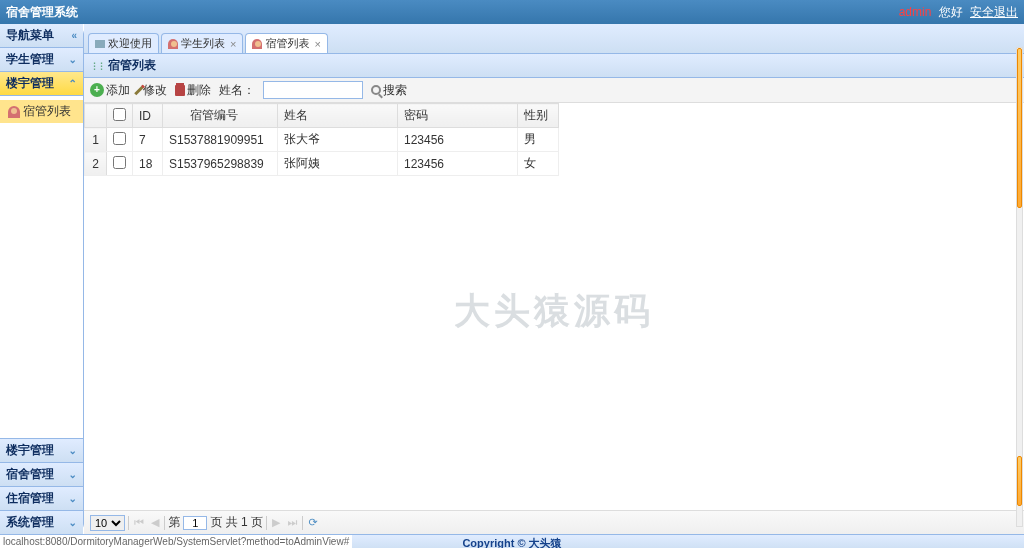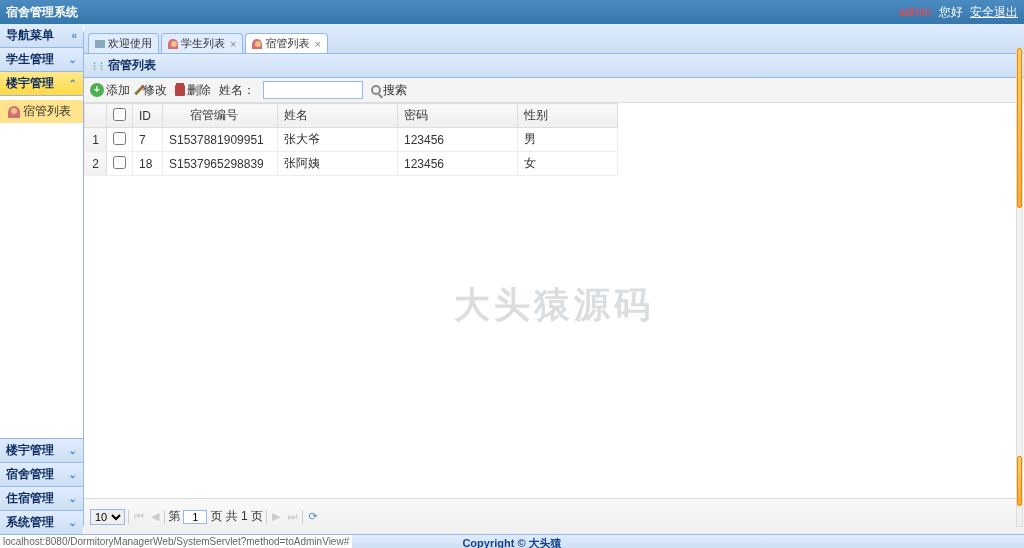--- a/index.html
+++ b/index.html
@@ -54,36 +54,36 @@
 .pencil { display:inline-block; width:3px; height:12px; background:#8a7a3a; transform:rotate(45deg); border-top:2px solid #c44; }
 .trash { display:inline-block; width:10px; height:11px; background:#b74444; border-radius:1px; position:relative; }
 .trash::before { content:''; position:absolute; top:-2px; left:1px; width:8px; height:2px; background:#b74444; }
 .tb-label { color:#333; }
 .tb-input { border:1px solid #95b8e7; padding:1px 3px; width:100px; height:18px; }
 .ico-search { display:inline-block; width:10px; height:10px; border:2px solid #888; border-radius:50%; position:relative; }
 .ico-search::after { content:''; position:absolute; bottom:-4px; right:-4px; width:5px; height:2px; background:#888; transform:rotate(45deg); }
 
 
 .grid { flex:1; overflow:auto; position:relative; }
-.grid table { border-collapse:collapse; width:534px; }
+.grid table { border-collapse:collapse; width:475px; }
 .grid th { background:linear-gradient(#f9f9f9,#efefef); border:1px solid #ddd; padding:3px 6px; text-align:left; font-weight:normal; color:#333; }
 .grid td { border:1px solid #eee; padding:3px 6px; }
 .grid .rownum { background:linear-gradient(#f9f9f9,#efefef); text-align:center; width:22px; border-right:1px solid #ddd; }
 .grid .chk { width:22px; text-align:center; }
 .grid th.chk, .grid th.rownum { width:22px; }
 th.col-id { width:30px; }
 th.col-num { width:115px;padding-left:27px; }
 th.col-name { width:120px; }
 th.col-pwd { width:120px; }
 
 
 .watermark { position:absolute; top:50%; left:50%; transform:translate(-50%,-40%); font-size:36px; font-weight:bold; color:rgba(150,160,170,0.35); letter-spacing:4px; pointer-events:none; }
 
 
-.pagination { height:36px; background:linear-gradient(#f9f9f9,#efefef); border-top:1px solid #ddd; display:flex; align-items:center; padding:0 6px; gap:3px; }
+.pagination { height:24px; background:linear-gradient(#f9f9f9,#efefef); border-top:1px solid #ddd; display:flex; align-items:center; padding:0 6px; gap:3px; }
 .pg-btn { color:#4a8bc2; cursor:pointer; padding:0 2px; font-size:11px; }
 .pg-btn.disabled { color:#ccc; cursor:default; }
 .pg-sep { width:1px; height:14px; background:#ccc; }
 .pg-select { border:1px solid #95b8e7; font-size:11px; }
 .pg-input { width:24px; border:1px solid #95b8e7; text-align:center; font-size:11px; }
 .pg-info { margin-left:auto; color:#333; }
 
 
 .fake-scroll { position:absolute; right:1px; top:23px; width:7px; height:480px; background:#f0f0f0; border:1px solid #ddd; }
 .fake-thumb { position:absolute; width:5px; left:0; background:linear-gradient(#fc6,#fa3); border:1px solid #e80; border-radius:2px; }

